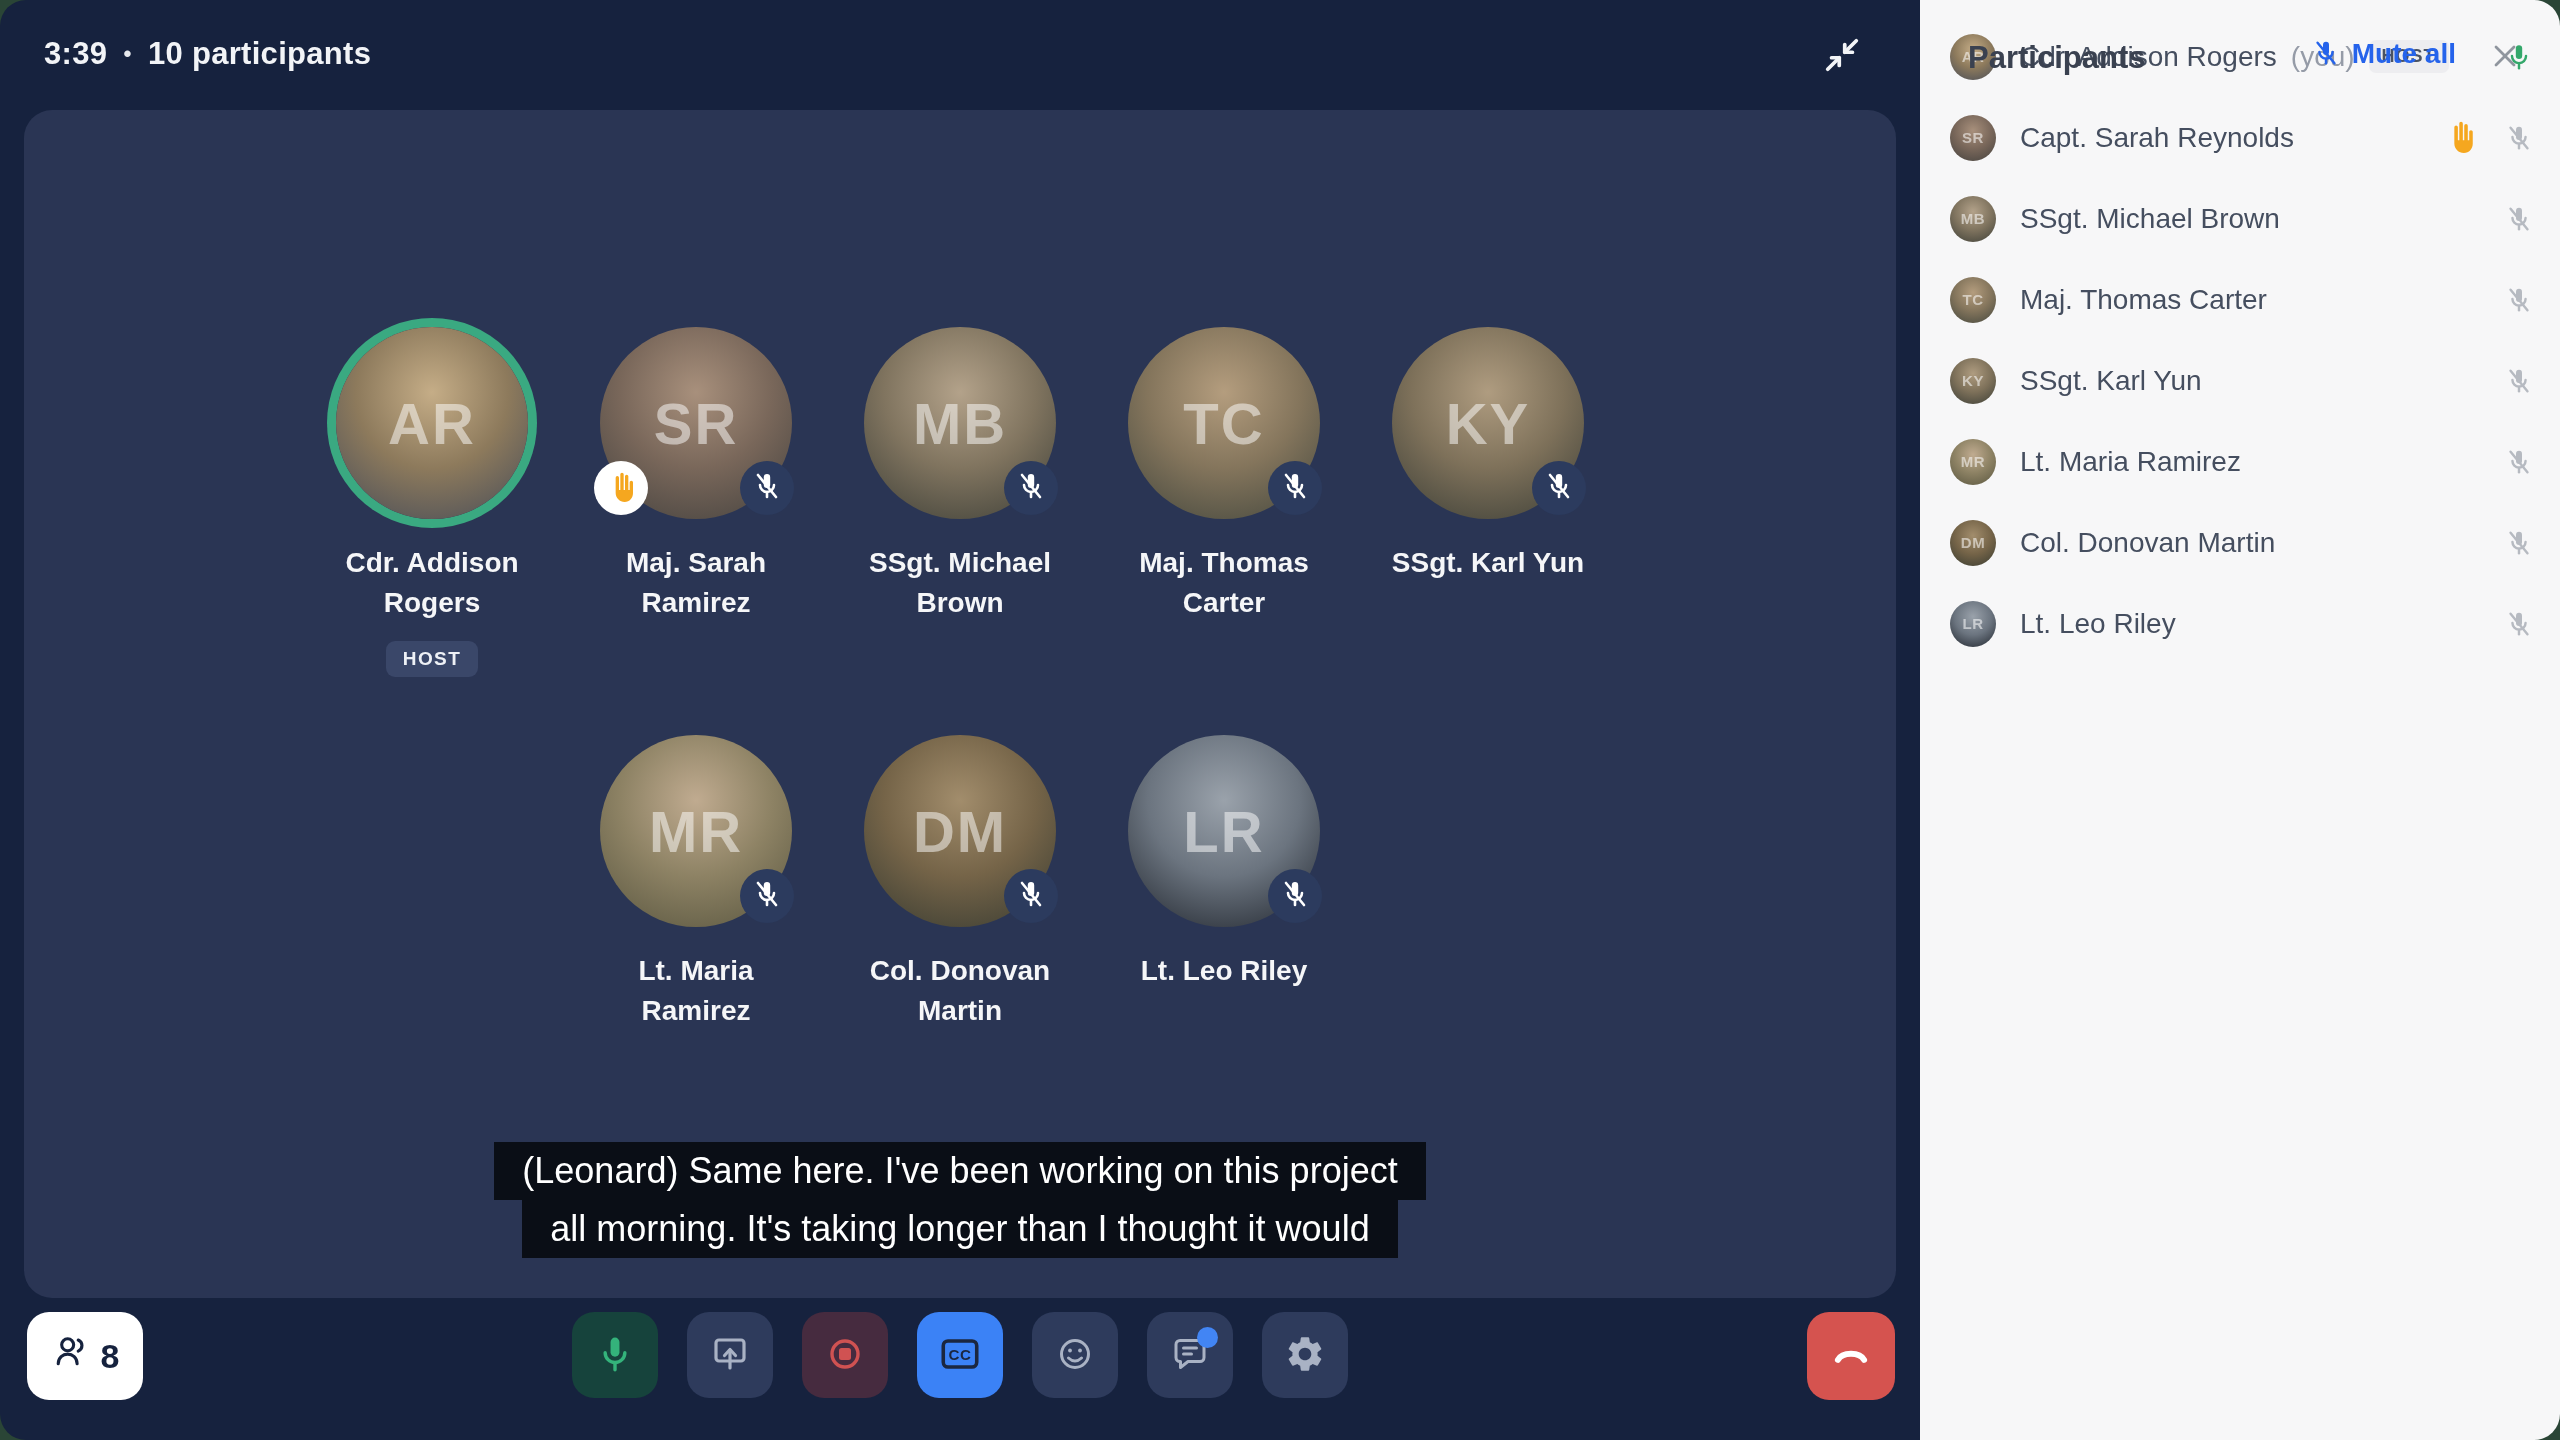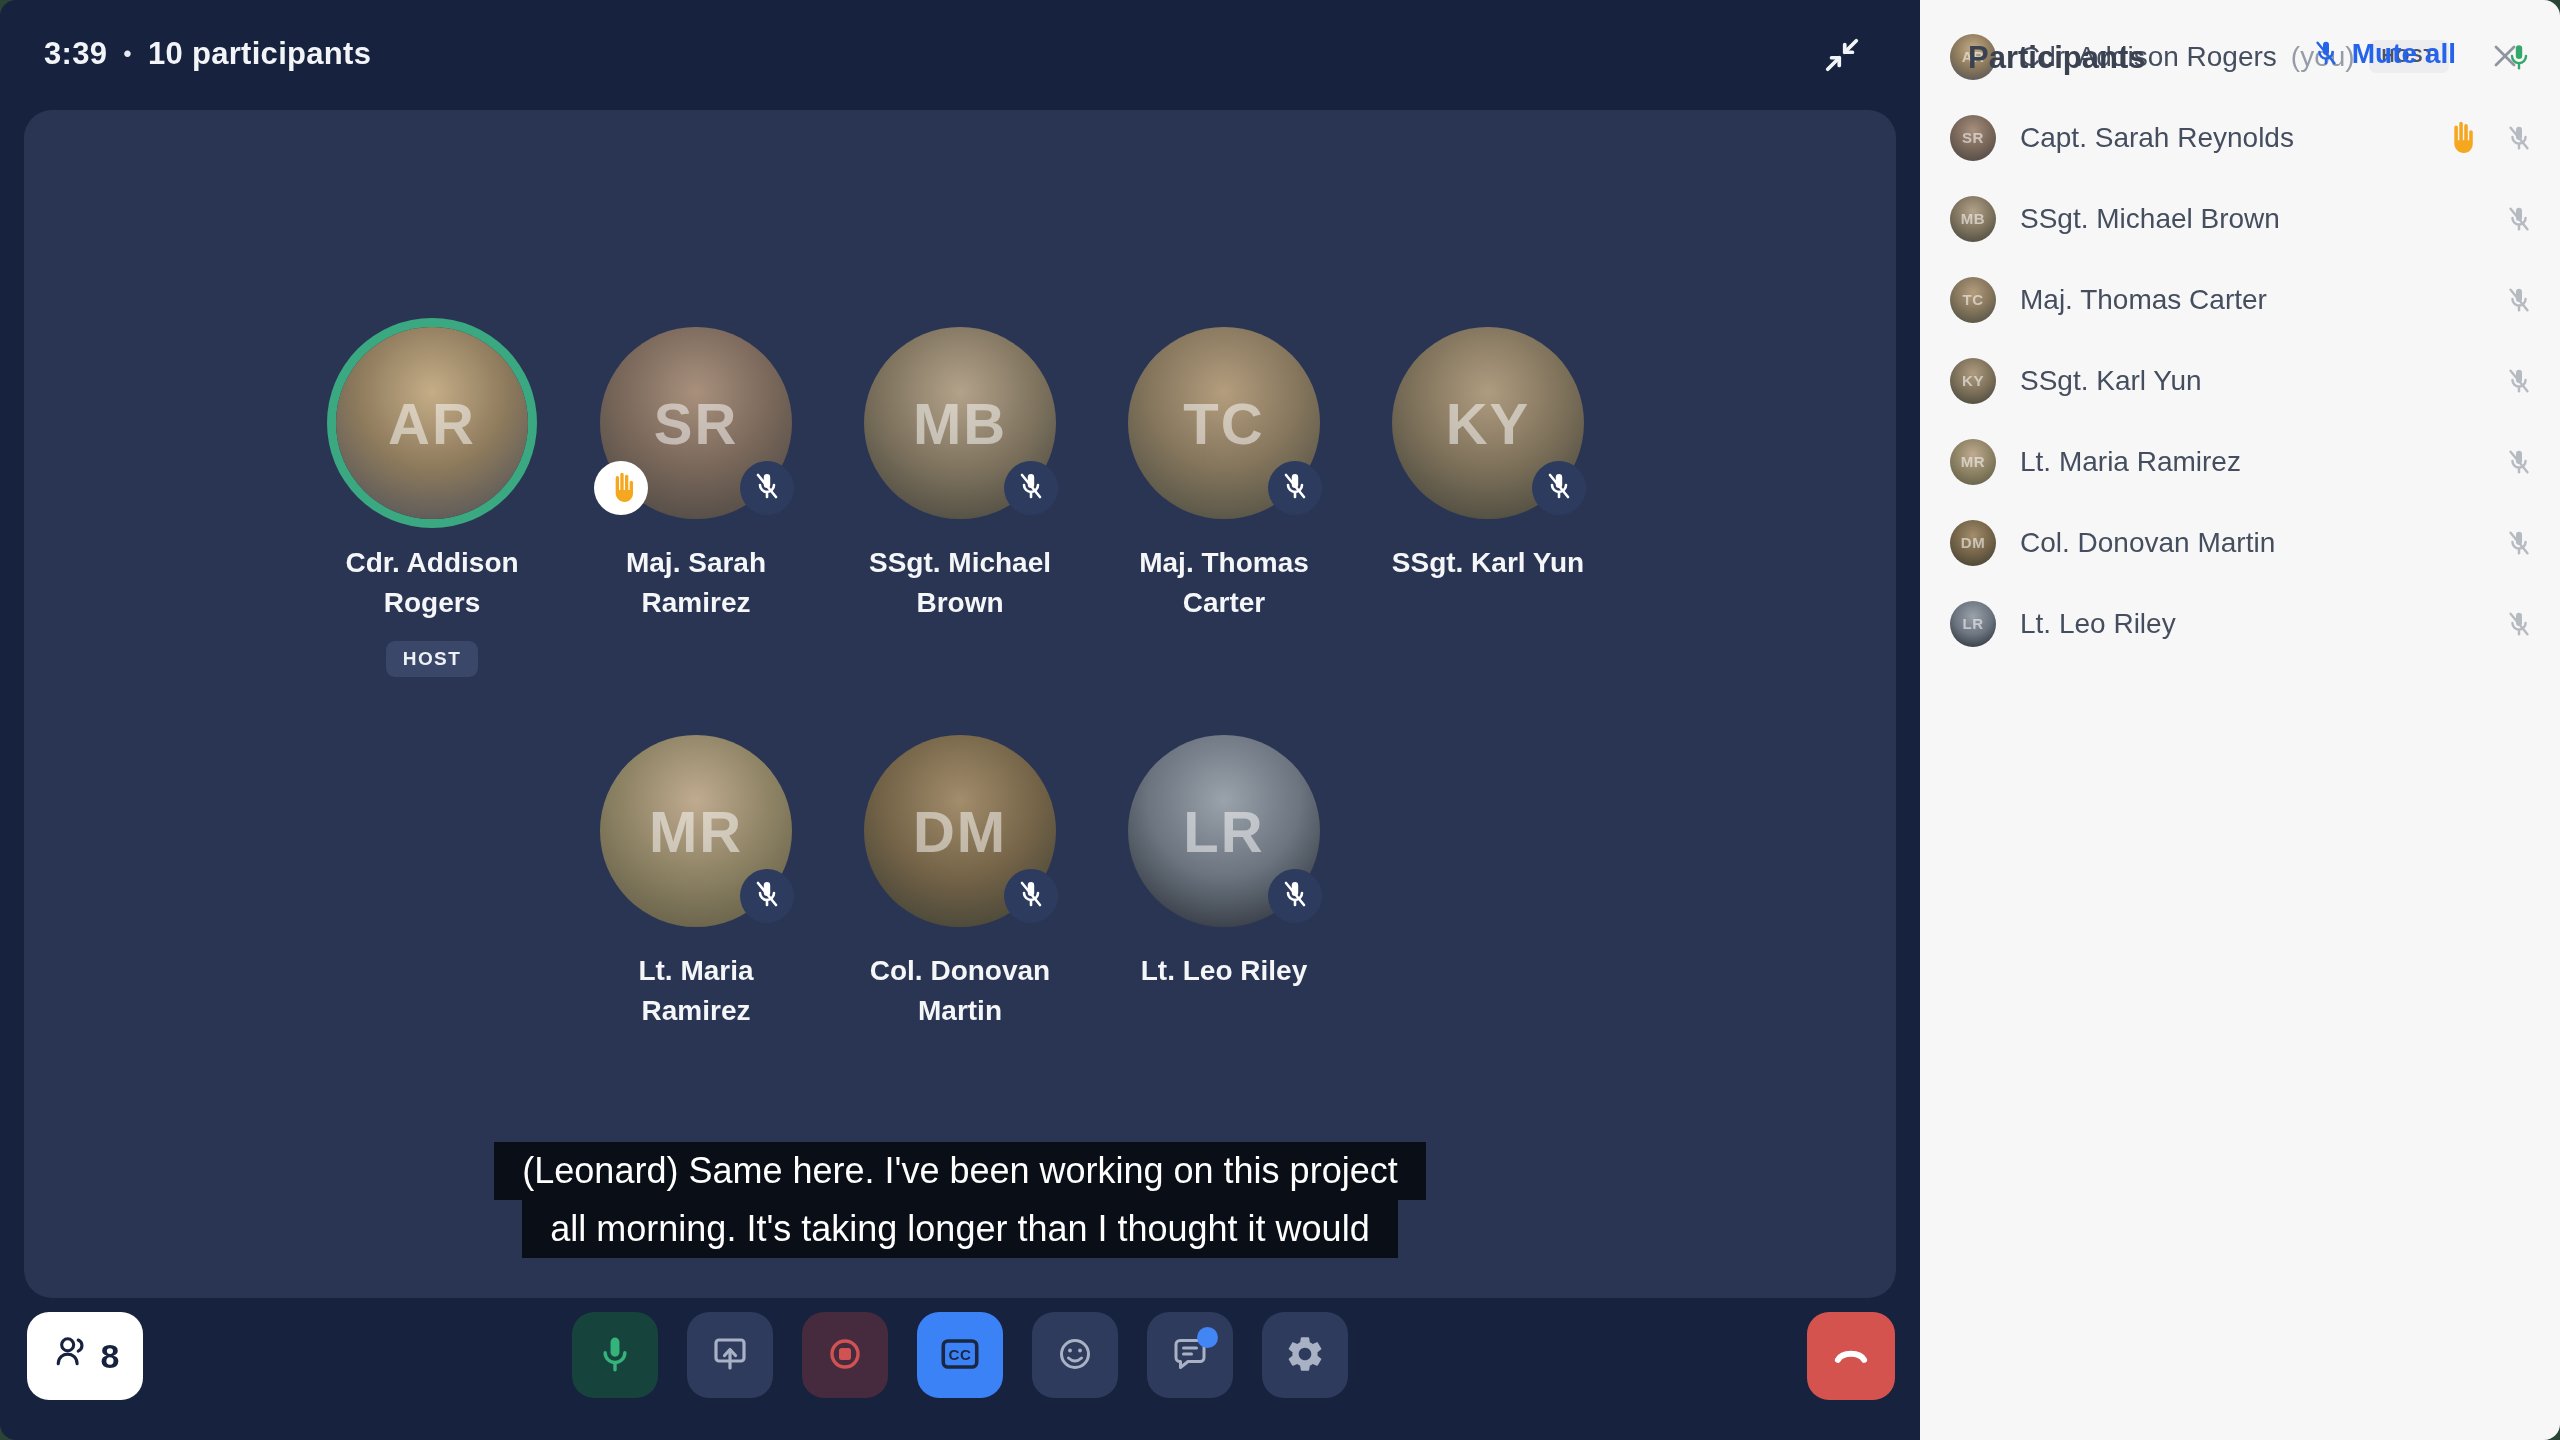--- a/index.html
+++ b/index.html
@@ -3,21 +3,21 @@
 <meta charset="utf-8">
 <style>
   * { box-sizing: border-box; }
   html,body { margin:0; padding:0; }
   body {
     width:2560px; height:1440px;
     background:#2a4536;
     font-family:"Liberation Sans", sans-serif;
     overflow:hidden;
   }
-  .app { position:absolute; inset:0; border-radius:16px; overflow:hidden; display:flex; }
+  .app { position:absolute; inset:0; border-radius:26px; overflow:hidden; display:flex; }
 
   
   .main { position:relative; width:1920px; height:1440px; background:#16223e; flex:none; }
 
   .meeting-info {
     position:absolute; left:44px; top:36px;
     display:flex; align-items:center; gap:16px;
     color:#f2f4f7; font-size:31px; font-weight:700; letter-spacing:.3px;
   }
   .meeting-info .dot { font-size:24px; font-weight:400; opacity:.95; }

